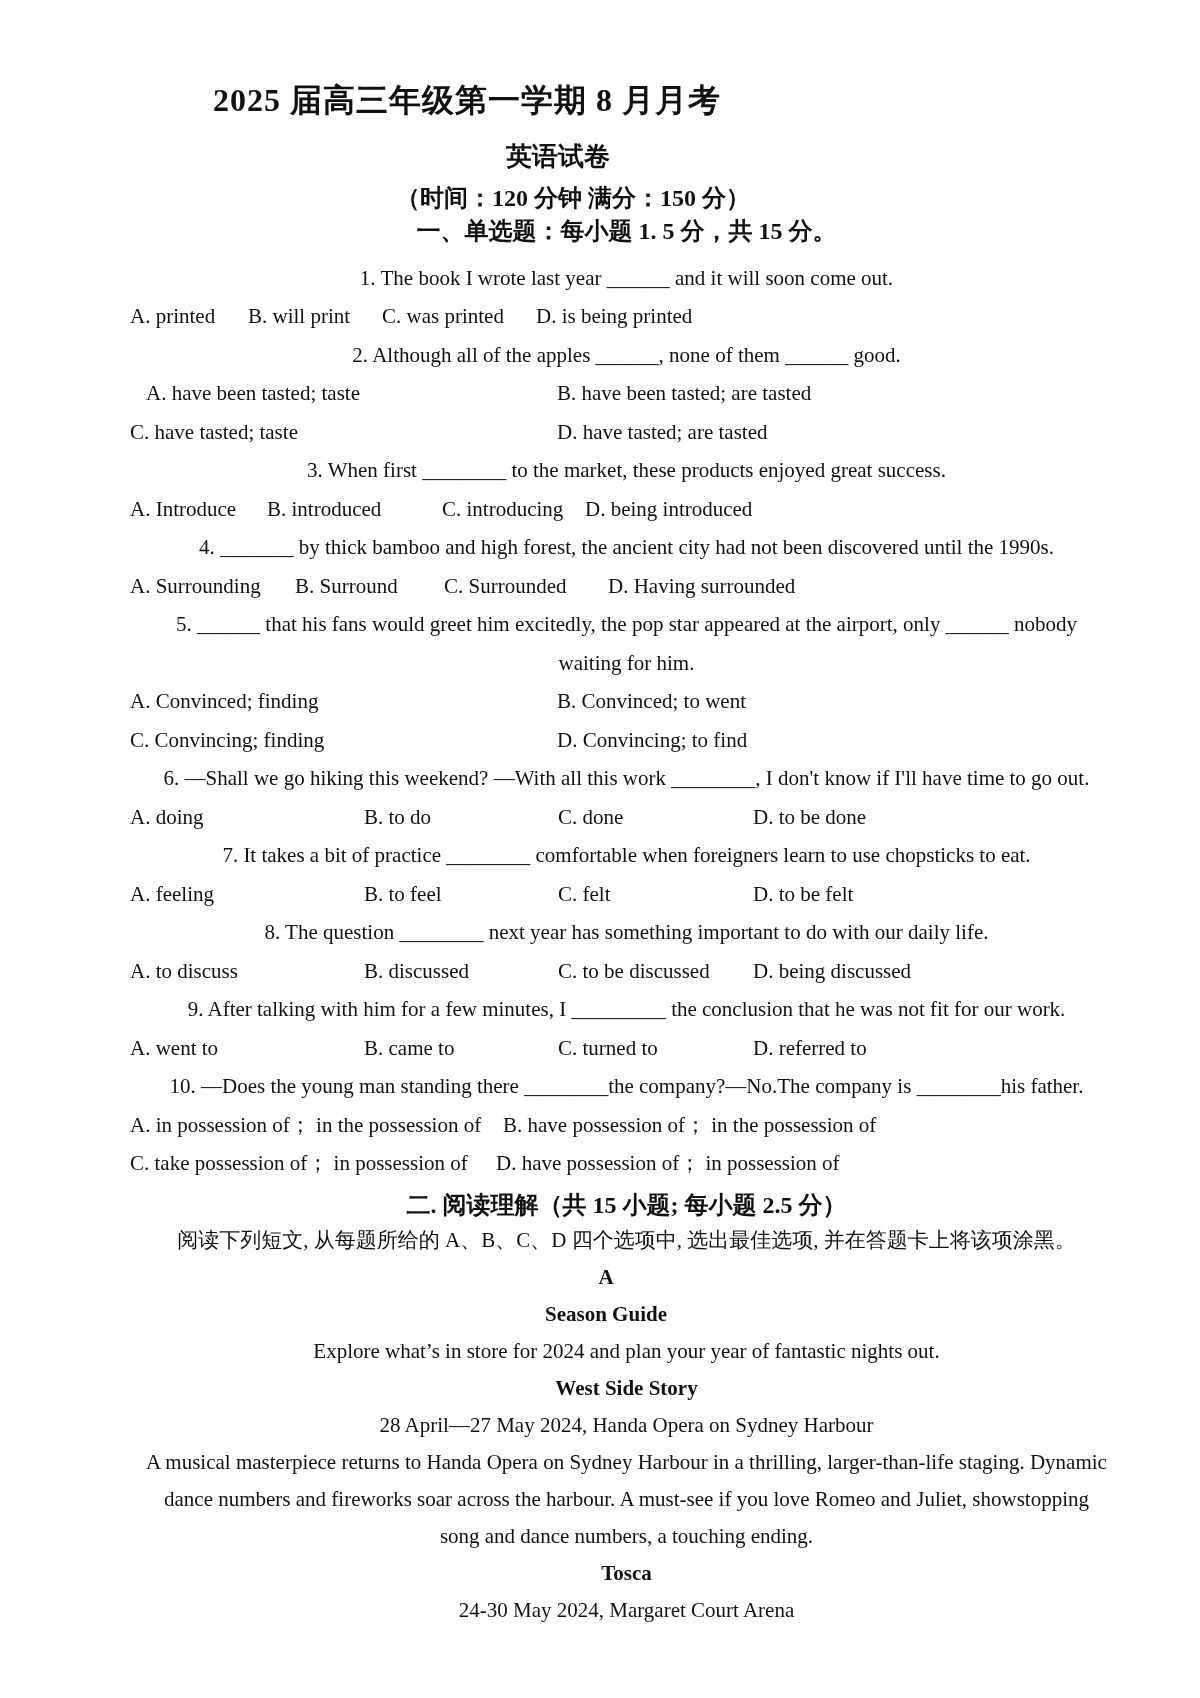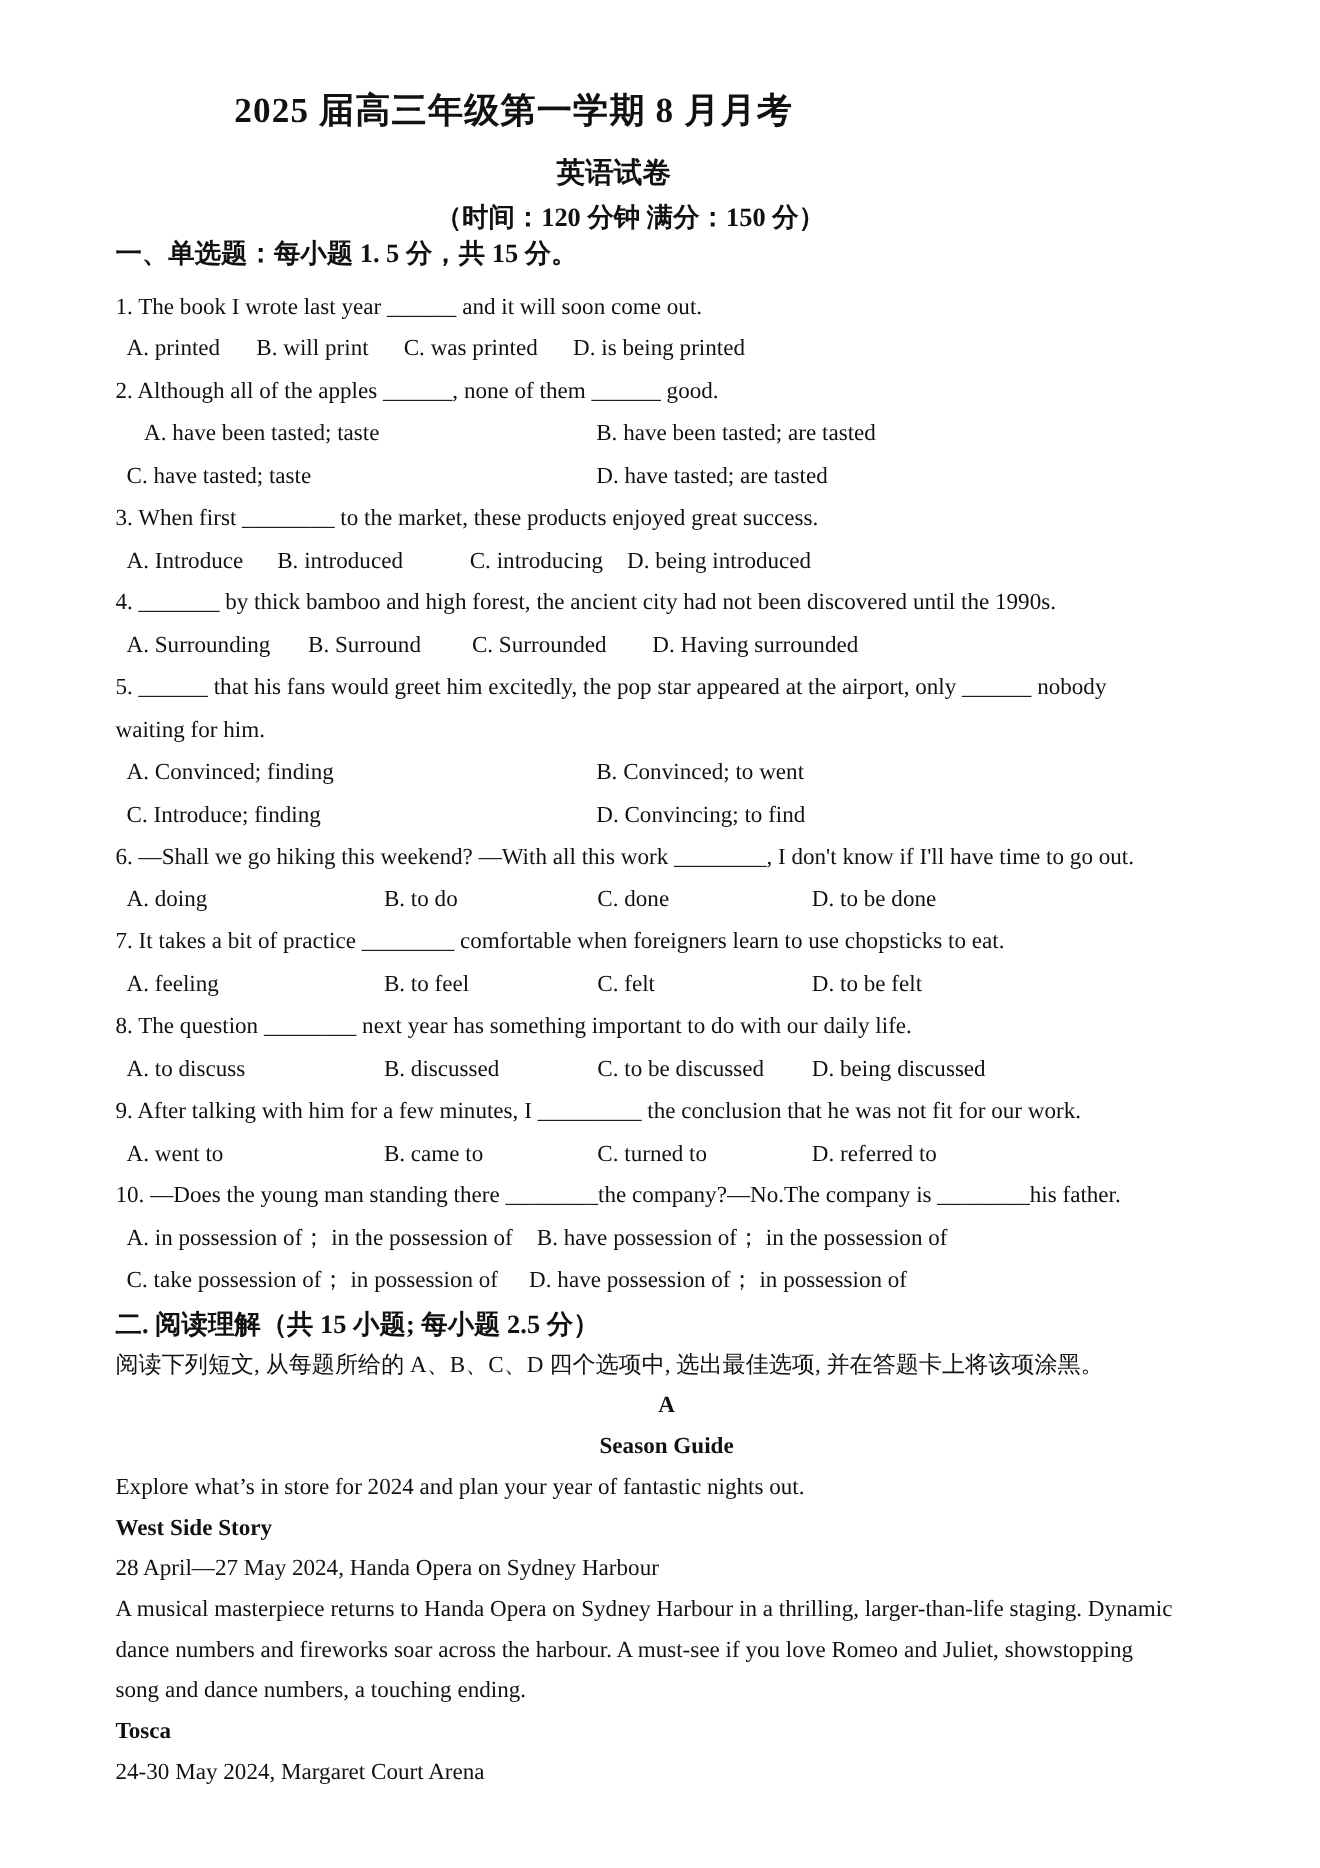--- a/index.html
+++ b/index.html
@@ -12,22 +12,23 @@
     font-family:"Liberation Serif","DejaVu Serif",serif;
     font-size:21px;
     overflow:hidden;
   }
   .ln{
     position:absolute;
     left:105px;
     right:52px;
     line-height:1.25;
     white-space:nowrap;
+    text-align:center;
   }
-  .opt{position:absolute;white-space:nowrap;}
+  .opt{position:absolute;white-space:nowrap;margin-left:15px;}
   .centered{left:6px;width:1200px;right:auto;text-align:center;}
   .doc-title{
     left:-133px;width:1200px;right:auto;text-align:center;
     font-size:32px;font-weight:bold;letter-spacing:1px;
   }
   .doc-subtitle{
     left:-42px;width:1200px;right:auto;text-align:center;
     font-size:26px;font-weight:bold;
   }
   .doc-meta{
@@ -82,21 +83,21 @@
     <span class="opt" style="left:488px">D. Having surrounded</span>
   </div>
 
   <div class="ln" style="top:611px">5. ______ that his fans would greet him excitedly, the pop star appeared at the airport, only ______ nobody</div>
   <div class="ln" style="top:650px">waiting for him.</div>
   <div class="ln" style="top:688px">
     <span class="opt" style="left:10px">A. Convinced; finding</span>
     <span class="opt" style="left:437px">B. Convinced; to went</span>
   </div>
   <div class="ln" style="top:727px">
-    <span class="opt" style="left:10px">C. Introduce; finding</span>
+    <span class="opt" style="left:10px">C. Convincing; finding</span>
     <span class="opt" style="left:437px">D. Convincing; to find</span>
   </div>
 
   <div class="ln" style="top:765px">6. —Shall we go hiking this weekend? —With all this work ________, I don't know if I'll have time to go out.</div>
   <div class="ln" style="top:804px">
     <span class="opt" style="left:10px">A. doing</span>
     <span class="opt" style="left:244px">B. to do</span>
     <span class="opt" style="left:438px">C. done</span>
     <span class="opt" style="left:633px">D. to be done</span>
   </div>

